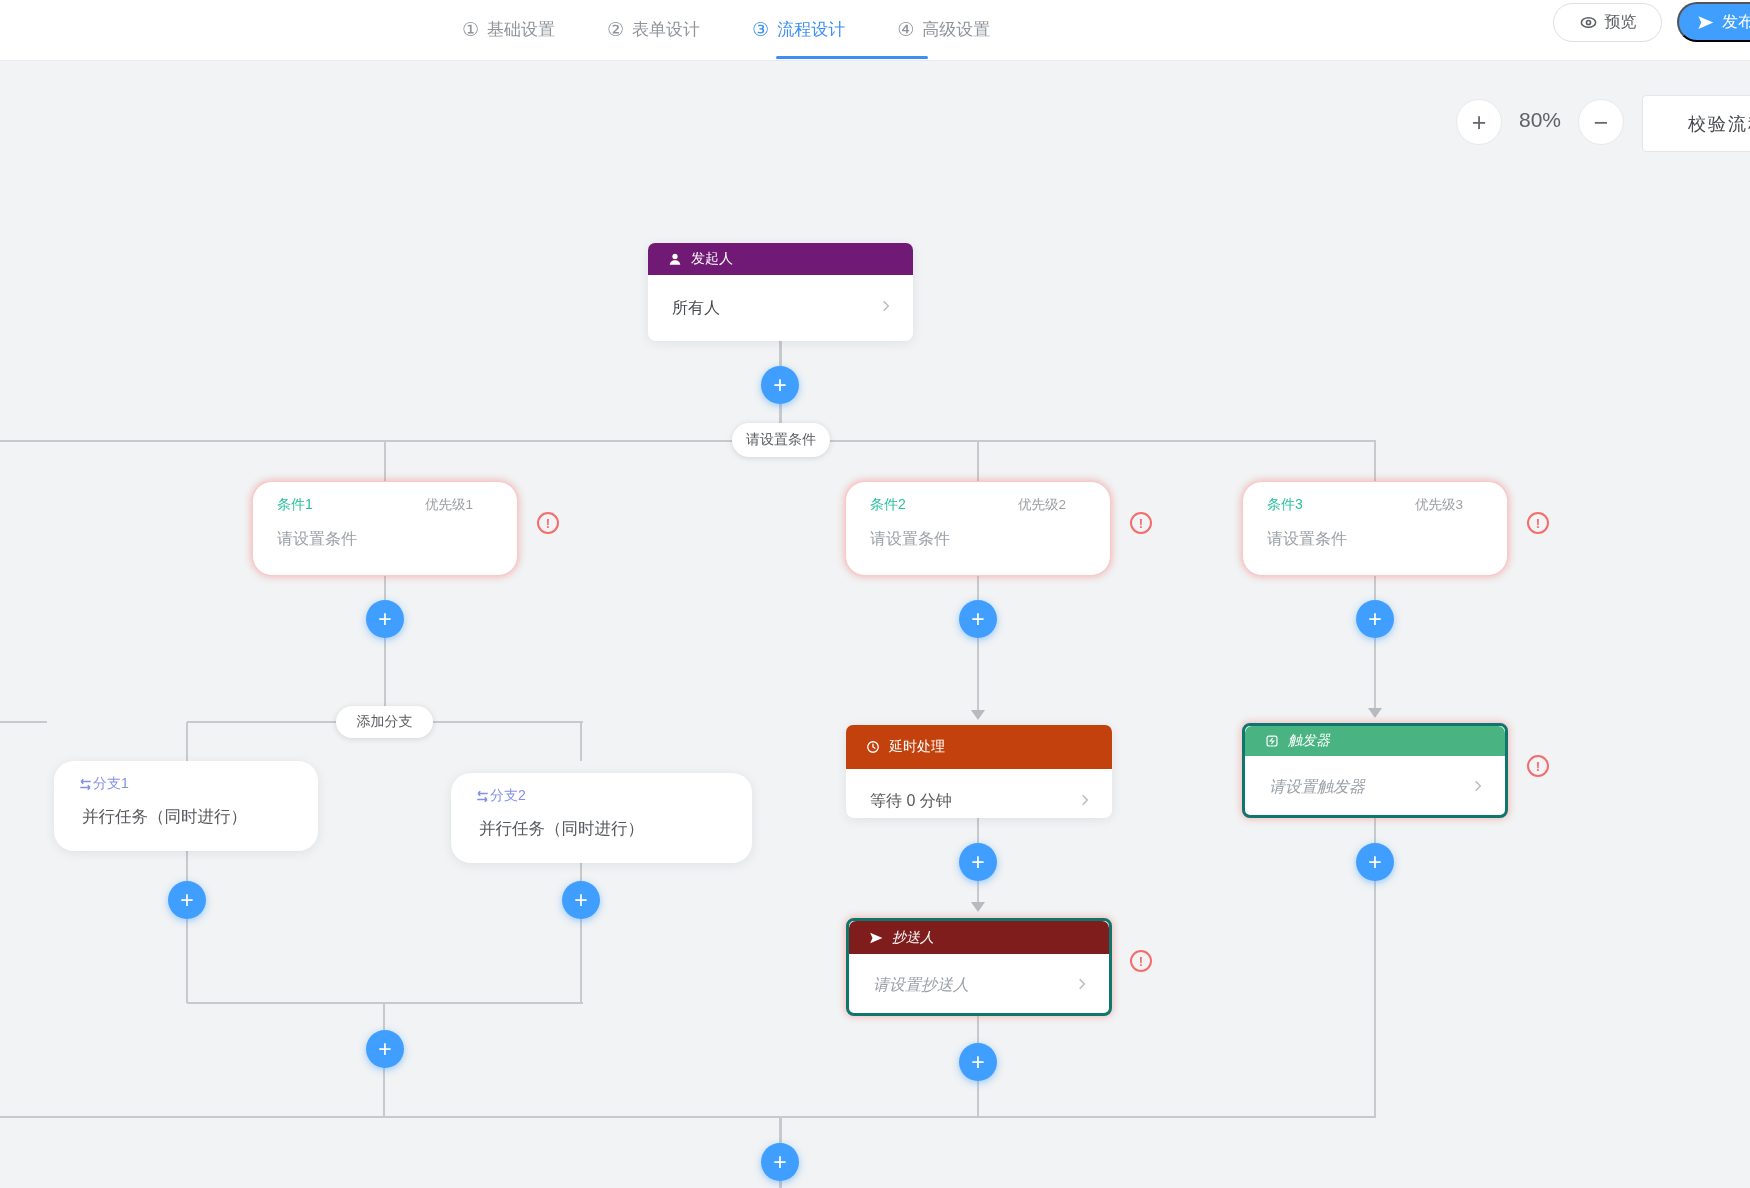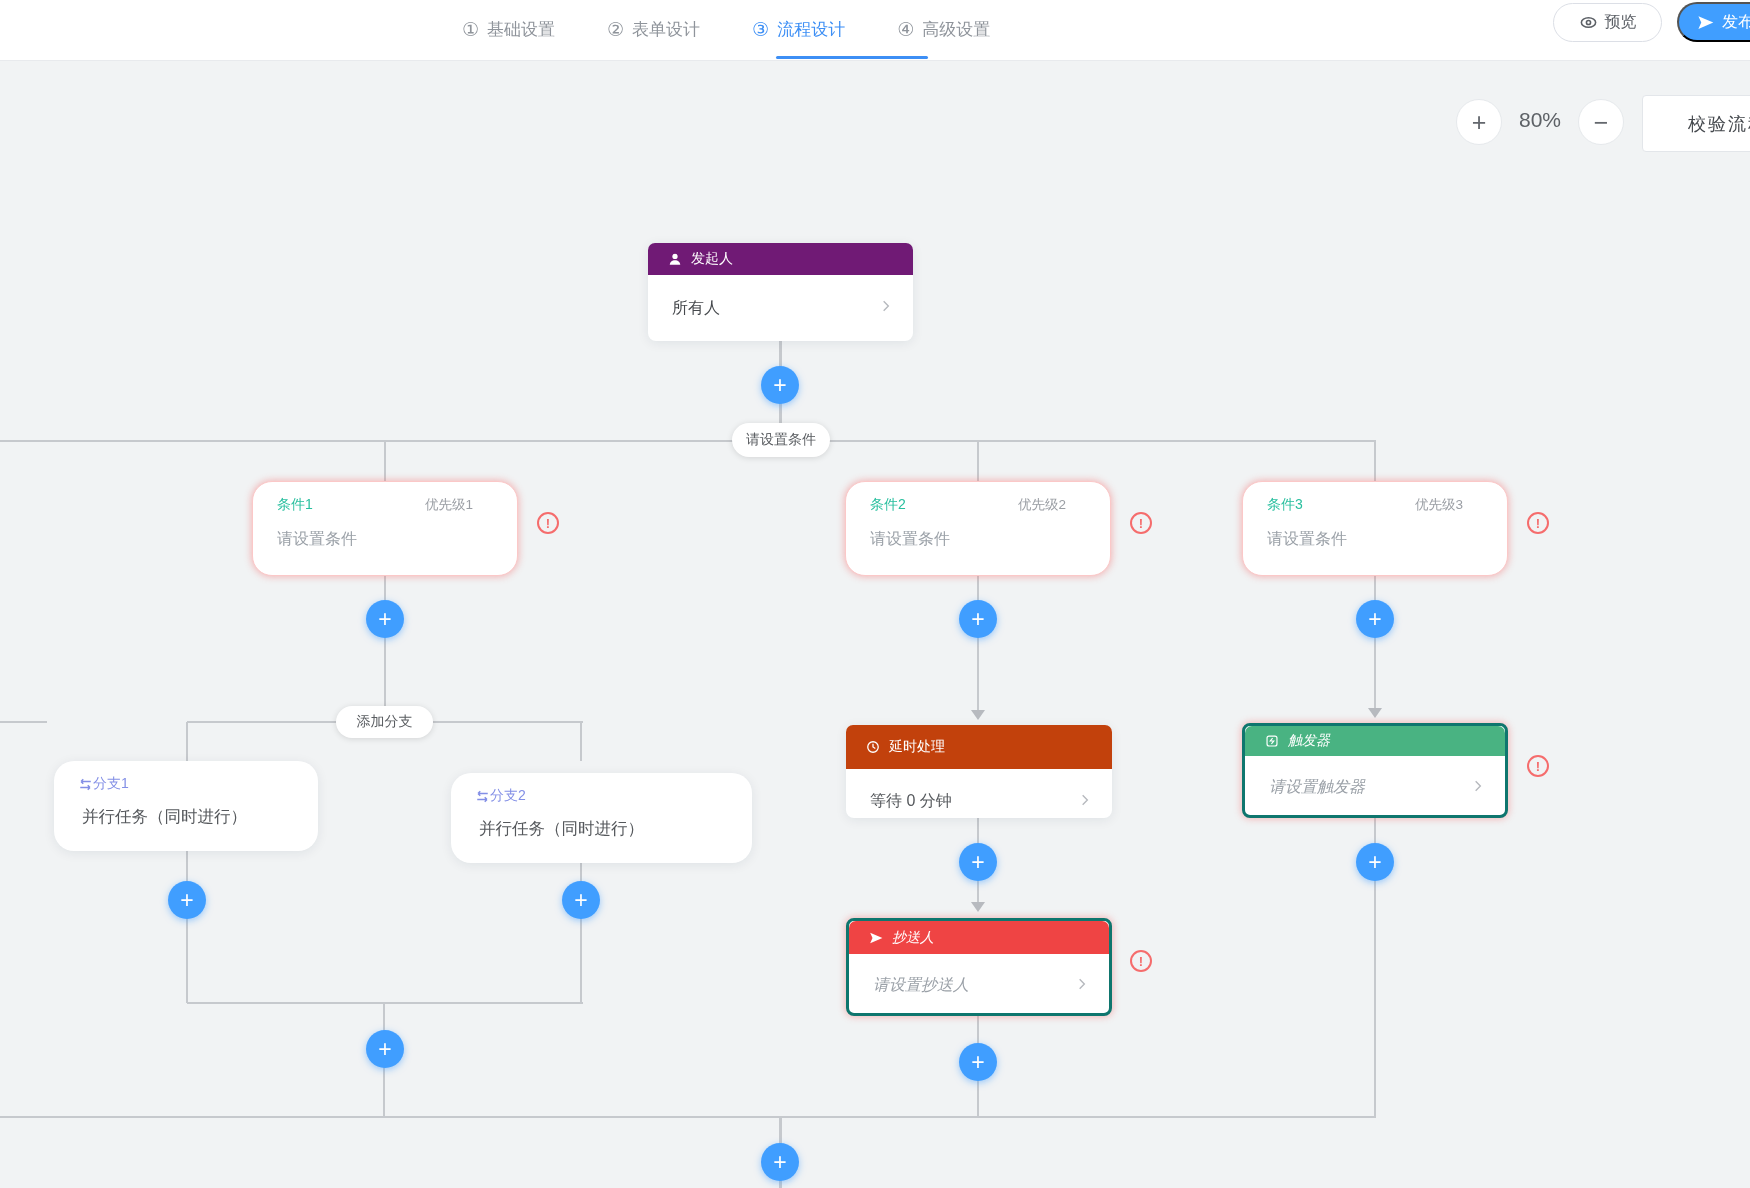--- a/index.html
+++ b/index.html
@@ -259,21 +259,21 @@
             <path d="M8 4l8 8-8 8"></path>
           </svg>
       </span>
     </div>
   </div>
   <div class="plus" style="left:959px;top:843px;">
       <span>+</span>
     </div>
 
   <div class="node warn" style="left:846px;top:918px;width:266px;height:98px;">
-    <div class="node-header" style="background:#ef4444;height:33px;">
+    <div class="node-header" style="background:#7f1d1d;height:33px;">
       <span style="display:flex;">
         <svg width="14" height="14" viewBox="0 0 24 24" fill="#fff">
             <path d="M2 21L23 12 2 3l4 9-4 9z"></path>
           </svg>
       </span>
       <span>抄送人</span>
     </div>
     <div class="node-body muted" style="height:63px;">
       <span>请设置抄送人</span>
       <span class="chev">

